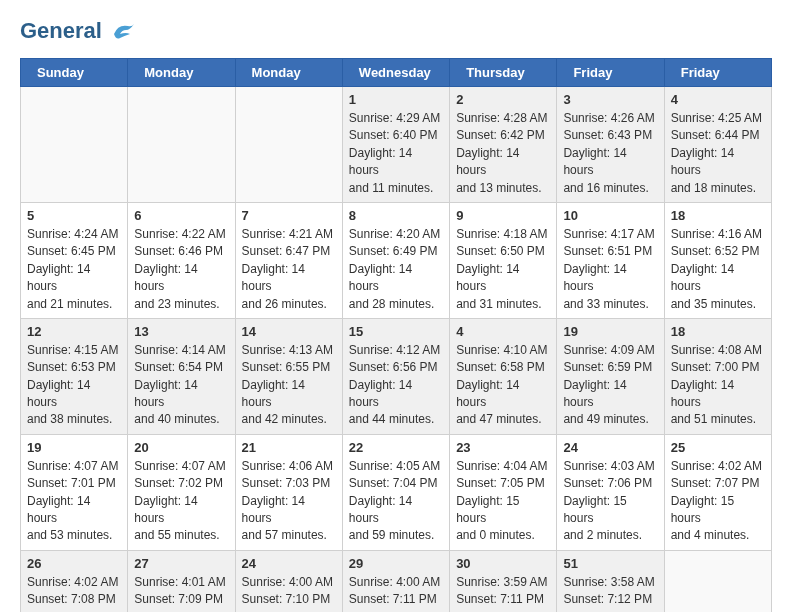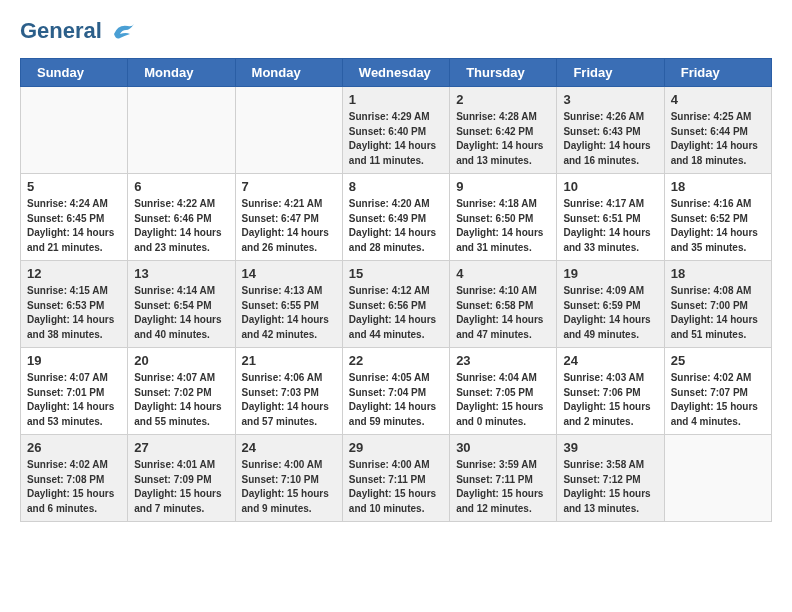--- a/index.html
+++ b/index.html
@@ -66,24 +66,23 @@
     }
     .calendar td.shaded {
       background: #f0f0f0;
     }
     .day-number {
       font-size: 13px;
       font-weight: bold;
       margin-bottom: 3px;
     }
     .cell-info {
-      font-size: 10px;
+      font-size: 12px;
       line-height: 1.45;
       color: #333;
-      font-weight: bold;
     }
   </style>
 </head>
 <body>
 
 <div class="header">
   <div class="logo">
     <div>
       <div style="display:flex;align-items:flex-start;">
         <span class="logo-text">General</span>
@@ -239,19 +238,19 @@
         </td>
         <td class="shaded">
           <div class="day-number">29</div>
           <div class="cell-info">Sunrise: 4:00 AM<br>Sunset: 7:11 PM<br>Daylight: 15 hours<br>and 10 minutes.</div>
         </td>
         <td class="shaded">
           <div class="day-number">30</div>
           <div class="cell-info">Sunrise: 3:59 AM<br>Sunset: 7:11 PM<br>Daylight: 15 hours<br>and 12 minutes.</div>
         </td>
         <td class="shaded">
-          <div class="day-number">39</div>
+          <div class="day-number">51</div>
           <div class="cell-info">Sunrise: 3:58 AM<br>Sunset: 7:12 PM<br>Daylight: 15 hours<br>and 13 minutes.</div>
         </td>
         <td class="empty"></td>
       </tr>
     </tbody>
 </table>
 
 </body></html>

